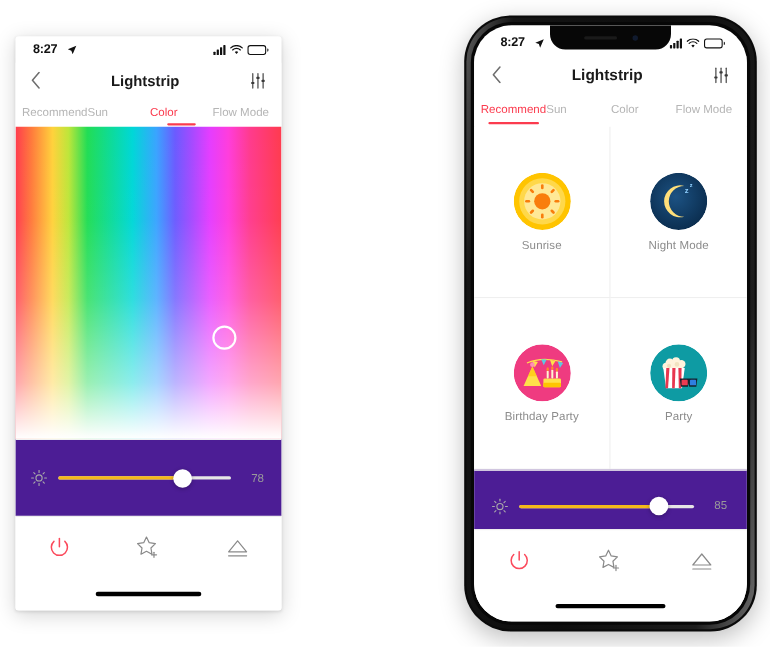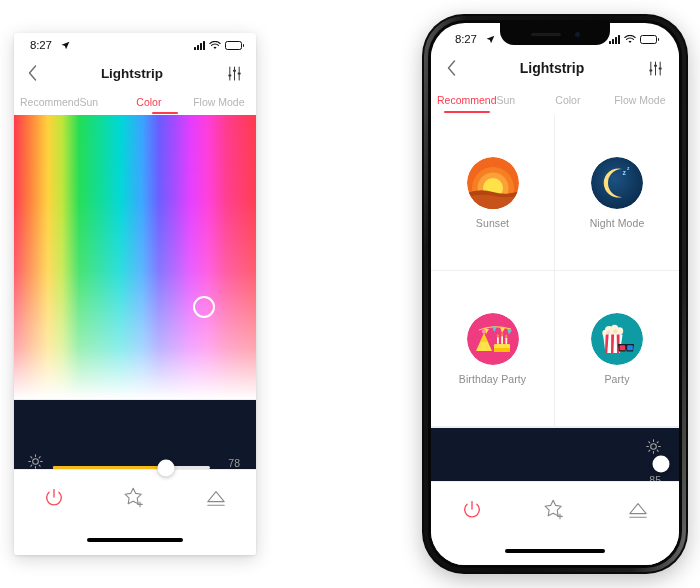--- a/index.html
+++ b/index.html
@@ -25,21 +25,21 @@
   }
 
   .statusbar {
     display: flex;
     align-items: center;
     justify-content: space-between;
     flex: 0 0 auto;
     box-sizing: border-box;
   }
   .status-time {
-    font-weight: normal;
+    font-weight: bold;
     color: #111;
     letter-spacing: -0.2px;
     display: flex;
     align-items: center;
     gap: 9px;
   }
   .status-right {
     display: flex;
     align-items: center;
     gap: 4px;
@@ -197,24 +197,24 @@
   .scene-icon svg { display: block; }
   .scene-label {
     color: #8c8c8c;
     text-align: center;
     letter-spacing: 0.1px;
   }
 
   
   .brightness {
     display: flex;
-    align-items: flex-end;
+    align-items: center;
     flex: 0 0 auto;
     box-sizing: border-box;
-    background: #0f172a;
+    background: #4c1d95;
     border-top: 1px solid #f0f0f0;
   }
   .sun-icon svg { display: block; }
   .track {
     position: relative;
     flex: 1;
     background: #e6e6e6;
     border-radius: 2px;
   }
   .track .fill {
@@ -379,21 +379,21 @@
   #phone-right-screen .tabs { height: 30px; align-items: center; padding: 0 6px; }
   #phone-right-screen .tab { font-size: 10.5px; }
   #phone-right-screen .tab.active .tab-underline {
     bottom: -7px; width: 46px; height: 2px;
   }
   #phone-right-screen .scenegrid { flex: 1 1 auto; }
   #phone-right-screen .scene { padding: 6px 0; }
   #phone-right-screen .scene-icon { width: 52px; height: 52px; }
   #phone-right-screen .scene-label { font-size: 10.5px; margin-top: 8px; }
   #phone-right-screen .brightness {
-    height: 54px; padding: 11px 18px 0 16px; gap: 10px; flex-direction: column;
+    height: 54px; padding: 11px 18px 0 16px; gap: 10px;
   }
   #phone-right-screen .track { height: 3px; }
   #phone-right-screen .track .knob { width: 17px; height: 17px; }
   #phone-right-screen .bval { font-size: 10.5px; width: 20px; }
   #phone-right-screen .controlbar { height: 56px; }
   #phone-right-screen .homebar-wrap { height: 28px; }
   #phone-right-screen .homebar { width: 100px; height: 4.5px; }
 </style>
 </head>
 <body>
@@ -585,34 +585,44 @@
       <div class="tab">
         <span>Color</span>
       </div>
       <div class="tab">
         <span>Flow Mode</span>
       </div>
     </div>
 
     <div class="scenegrid">
 
-
       <div class="scene">
         <div class="scene-icon">
           <svg viewBox="0 0 52 52" width="52" height="52">
-            <circle cx="26" cy="26" r="26" fill="#f1671d"></circle>
-            <circle cx="26" cy="31" r="21" fill="#f57f22"></circle>
-            <circle cx="26" cy="31" r="15.5" fill="#fba13a"></circle>
-            <circle cx="26" cy="31" r="10" fill="#ffe14a"></circle>
-            <path d="M0 36 Q13 31 26 35 Q39 39 52 34 L52 52 L0 52 Z" fill="#b5450f"></path>
-            <path d="M0 40 Q14 36 27 39 Q40 42 52 38 L52 52 L0 52 Z" fill="#c8531a"></path>
+            <circle cx="26" cy="26" r="26" fill="#ffc400"></circle>
+            <circle cx="26" cy="26" r="21" fill="#ffd84a"></circle>
+            <circle cx="26" cy="26" r="16.5" fill="#ffe896"></circle>
+            <g fill="#f97d0c">
+              <circle cx="26" cy="26" r="7.4"></circle>
+              <g>
+                <rect x="24.8" y="10.4" width="2.4" height="4.6" rx="1.2"></rect>
+                <rect x="24.8" y="37" width="2.4" height="4.6" rx="1.2"></rect>
+                <rect x="10.4" y="24.8" width="4.6" height="2.4" rx="1.2"></rect>
+                <rect x="37" y="24.8" width="4.6" height="2.4" rx="1.2"></rect>
+                <rect x="24.8" y="10.4" width="2.4" height="4.6" rx="1.2" transform="rotate(45 26 26)"></rect>
+                <rect x="24.8" y="37" width="2.4" height="4.6" rx="1.2" transform="rotate(45 26 26)"></rect>
+                <rect x="10.4" y="24.8" width="4.6" height="2.4" rx="1.2" transform="rotate(45 26 26)"></rect>
+                <rect x="37" y="24.8" width="4.6" height="2.4" rx="1.2" transform="rotate(45 26 26)"></rect>
+              </g>
+            </g>
           </svg>
         </div>
-        <div class="scene-label">Sunset</div>
-      </div>
+        <div class="scene-label">Sunrise</div>
+      </div>
+
 
       <div class="scene">
         <div class="scene-icon">
           <svg viewBox="0 0 52 52" width="52" height="52">
             <defs>
               <radialGradient id="ngrad" cx="45%" cy="42%" r="62%">
                 <stop offset="0%" stop-color="#1c5283"></stop>
                 <stop offset="100%" stop-color="#0a2c4d"></stop>
               </radialGradient>
             </defs>

